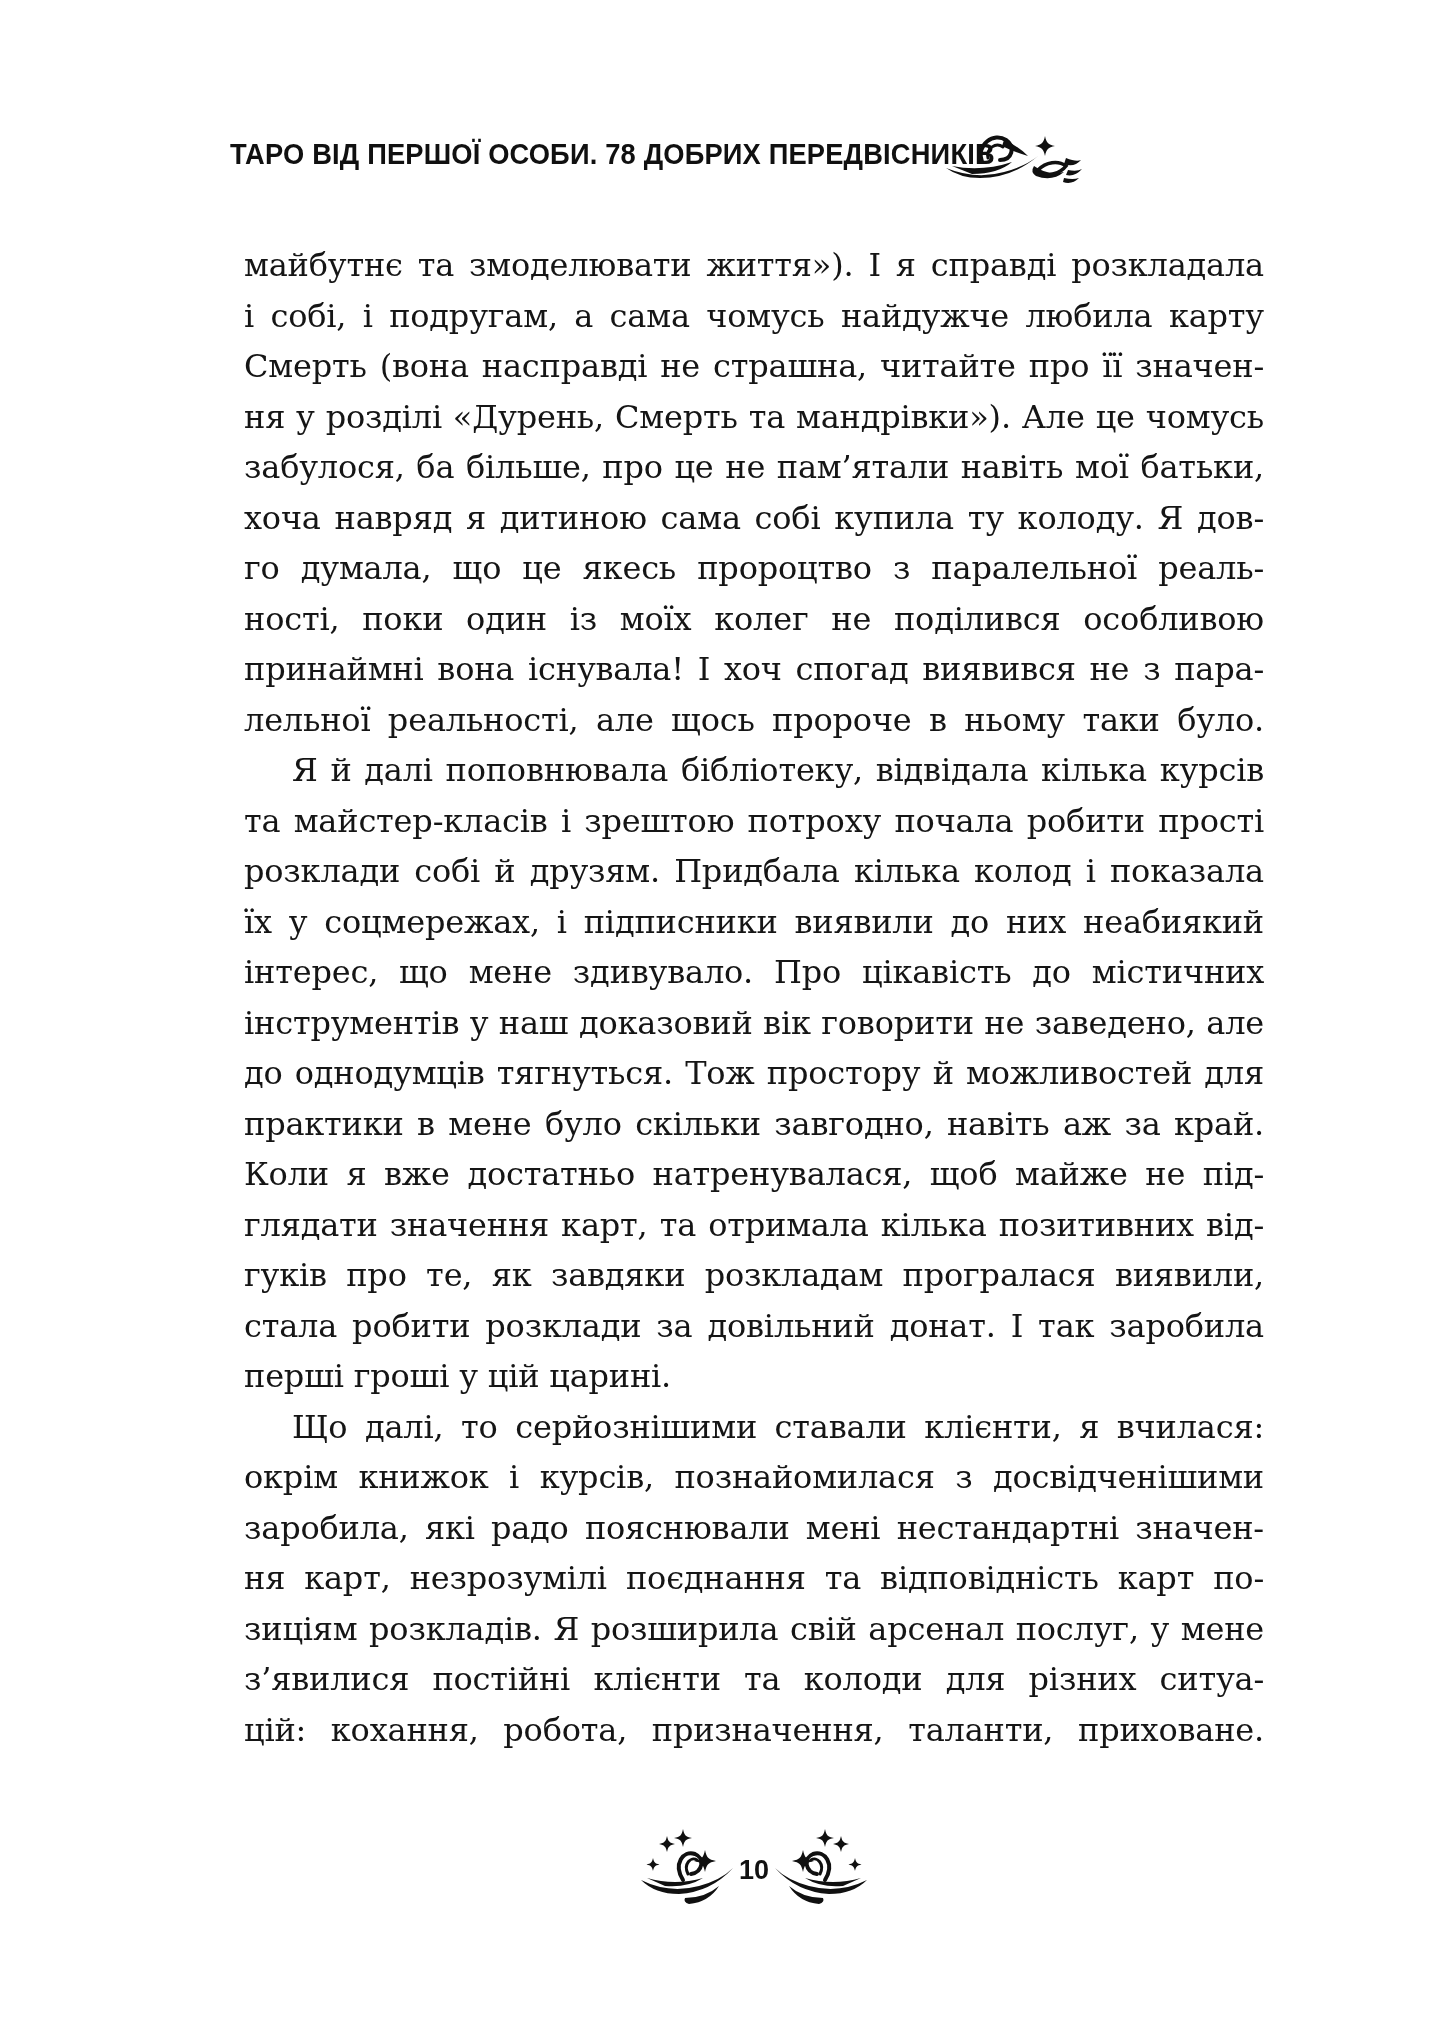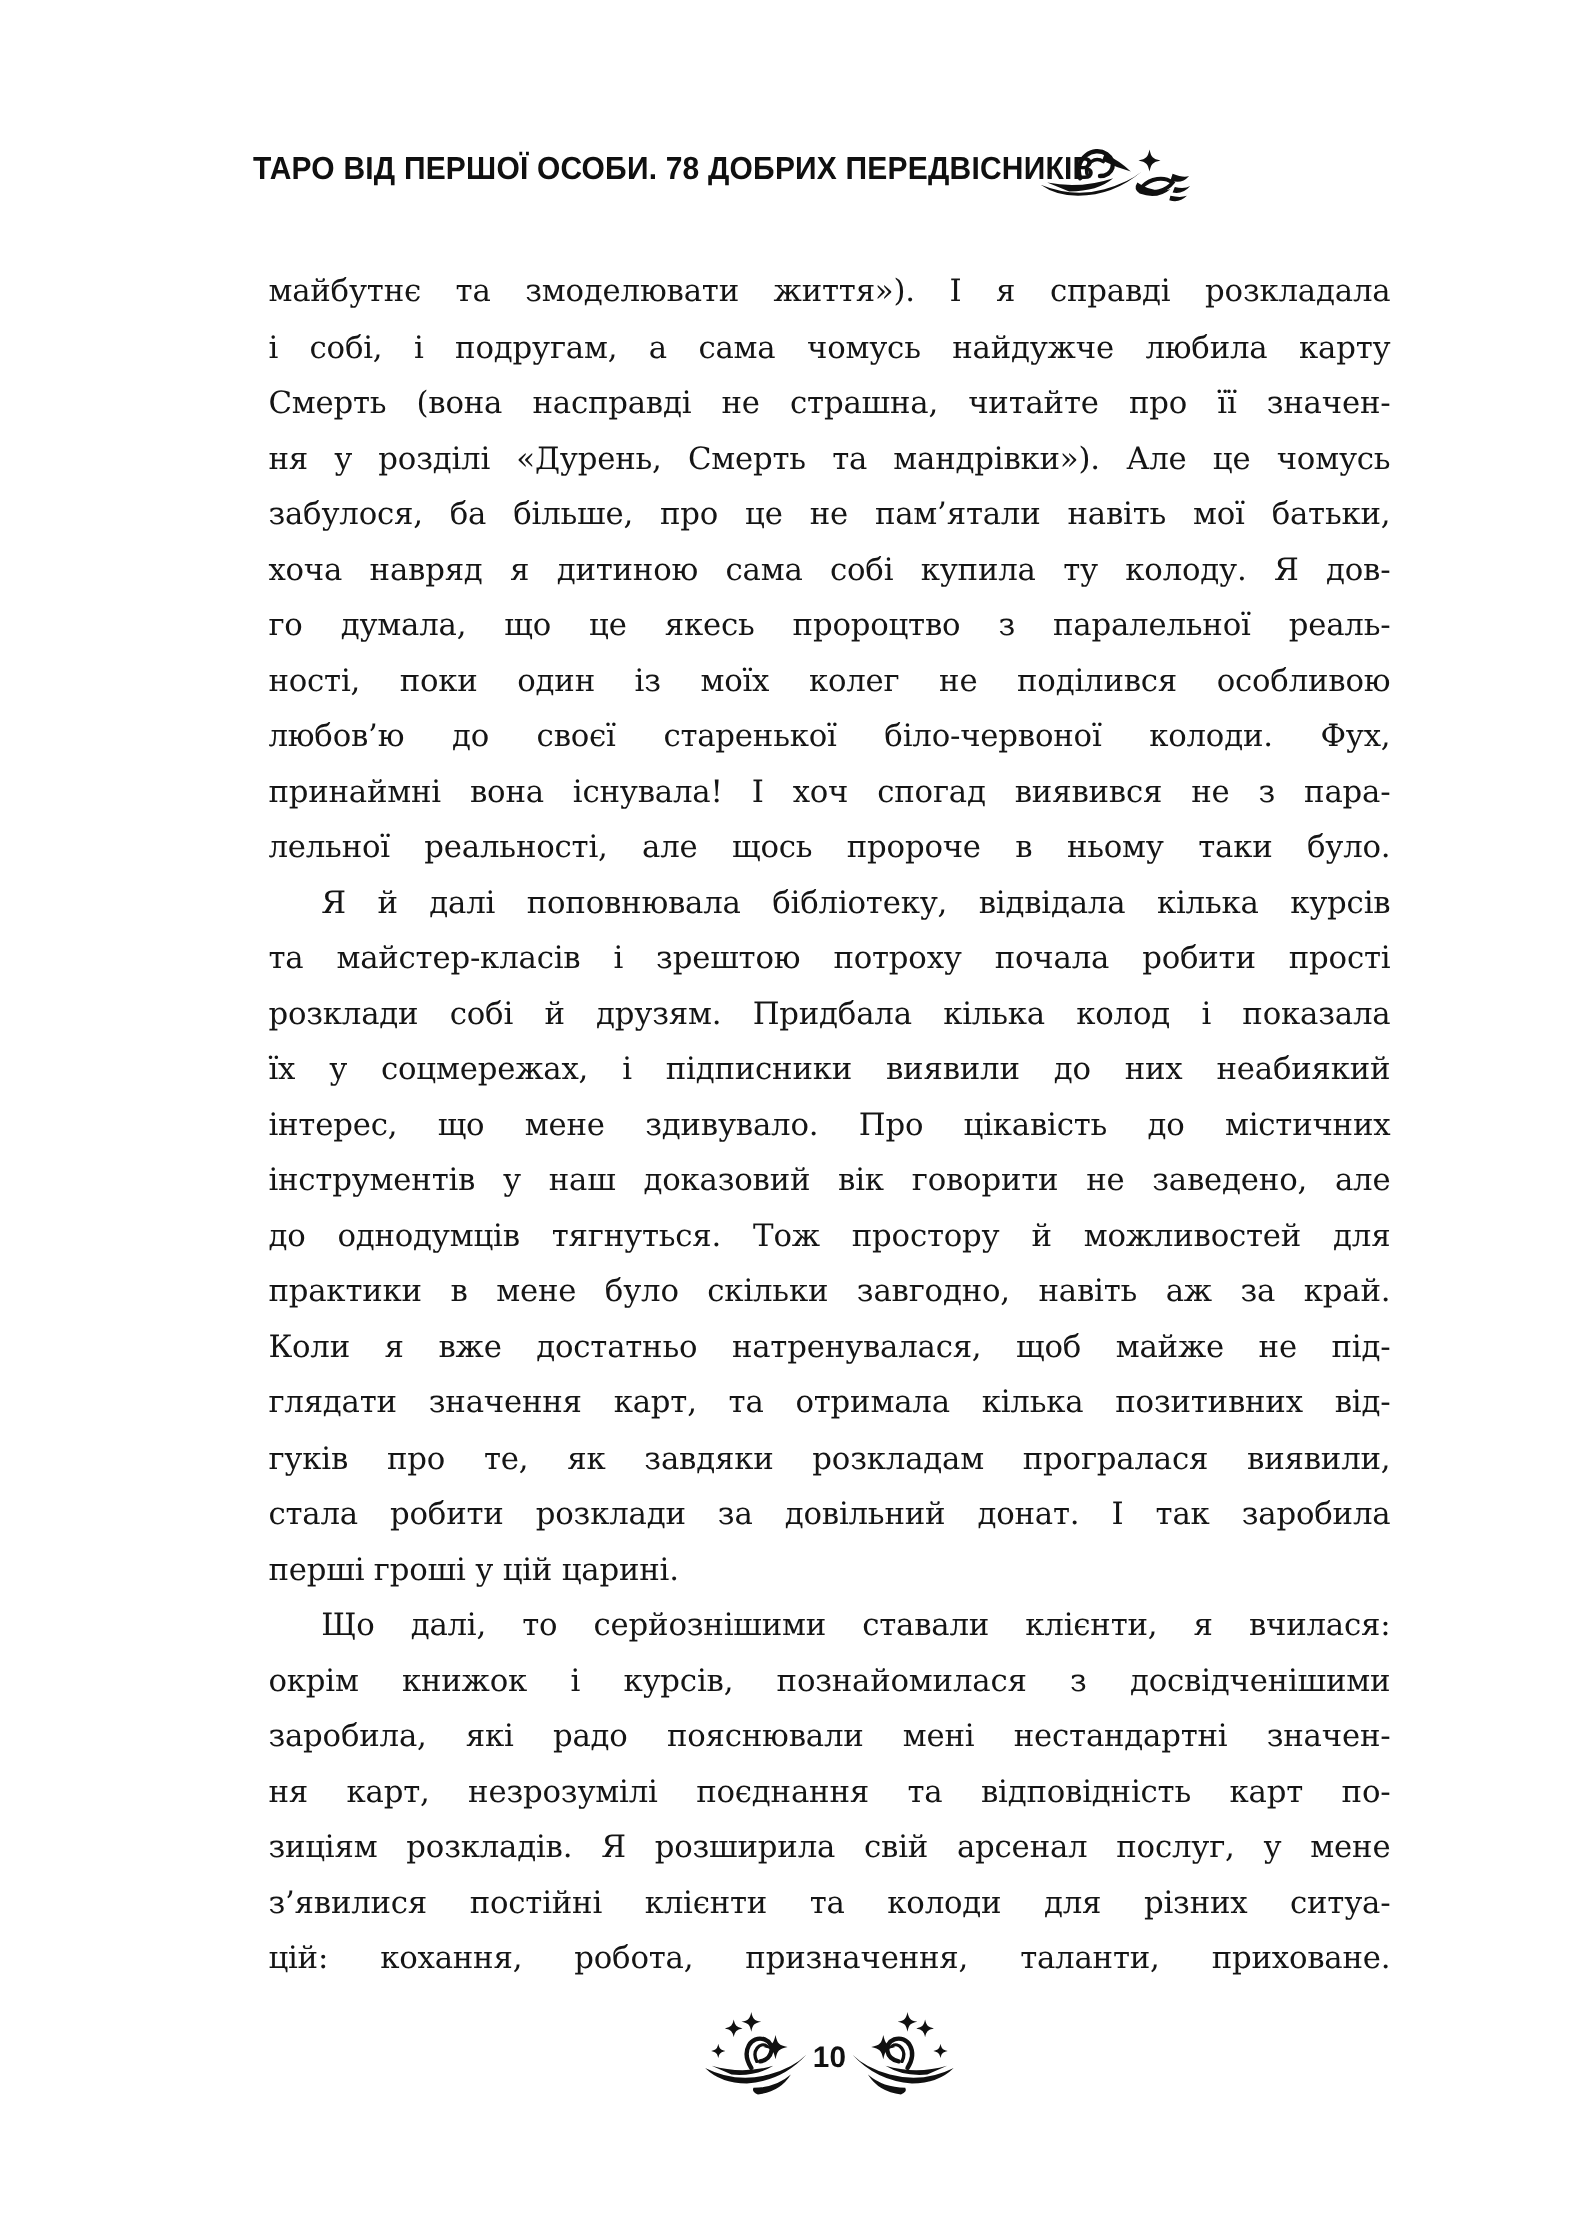--- a/index.html
+++ b/index.html
@@ -35,21 +35,21 @@
     width:140px;height:72px;
   }
 
   
   .body-text{
     position:absolute;
     left:244px;top:240px;
     width:1020px;
   }
   .line{
-    font-size:28px;
+    font-size:32px;
     line-height:50.5px;
     letter-spacing:-0.2px;
     text-align:justify;
     text-align-last:justify;
     white-space:normal;
     color:#151515;
   }
   .line.indent{ text-indent:48px; }
   .line.no-just{ text-align:left; text-align-last:left; }
 
@@ -96,21 +96,20 @@
 
   <main class="body-text">
       <div class="line">майбутнє та змоделювати життя»). І я справді розкладала</div>
       <div class="line">і собі, і подругам, а сама чомусь найдужче любила карту</div>
       <div class="line">Смерть (вона насправді не страшна, читайте про її значен-</div>
       <div class="line">ня у розділі «Дурень, Смерть та мандрівки»). Але це чомусь</div>
       <div class="line">забулося, ба більше, про це не пам’ятали навіть мої батьки,</div>
       <div class="line">хоча навряд я дитиною сама собі купила ту колоду. Я дов-</div>
       <div class="line">го думала, що це якесь пророцтво з паралельної реаль-</div>
       <div class="line">ності, поки один із моїх колег не поділився особливою</div>
-      <div class="line">любов’ю до своєї старенької біло-червоної колоди. Фух,</div>
       <div class="line">принаймні вона існувала! І хоч спогад виявився не з пара-</div>
       <div class="line">лельної реальності, але щось пророче в ньому таки було.</div>
       <div class="line indent">Я й далі поповнювала бібліотеку, відвідала кілька курсів</div>
       <div class="line">та майстер-класів і зрештою потроху почала робити прості</div>
       <div class="line">розклади собі й друзям. Придбала кілька колод і показала</div>
       <div class="line">їх у соцмережах, і підписники виявили до них неабиякий</div>
       <div class="line">інтерес, що мене здивувало. Про цікавість до містичних</div>
       <div class="line">інструментів у наш доказовий вік говорити не заведено, але</div>
       <div class="line">до однодумців тягнуться. Тож простору й можливостей для</div>
       <div class="line">практики в мене було скільки завгодно, навіть аж за край.</div>

